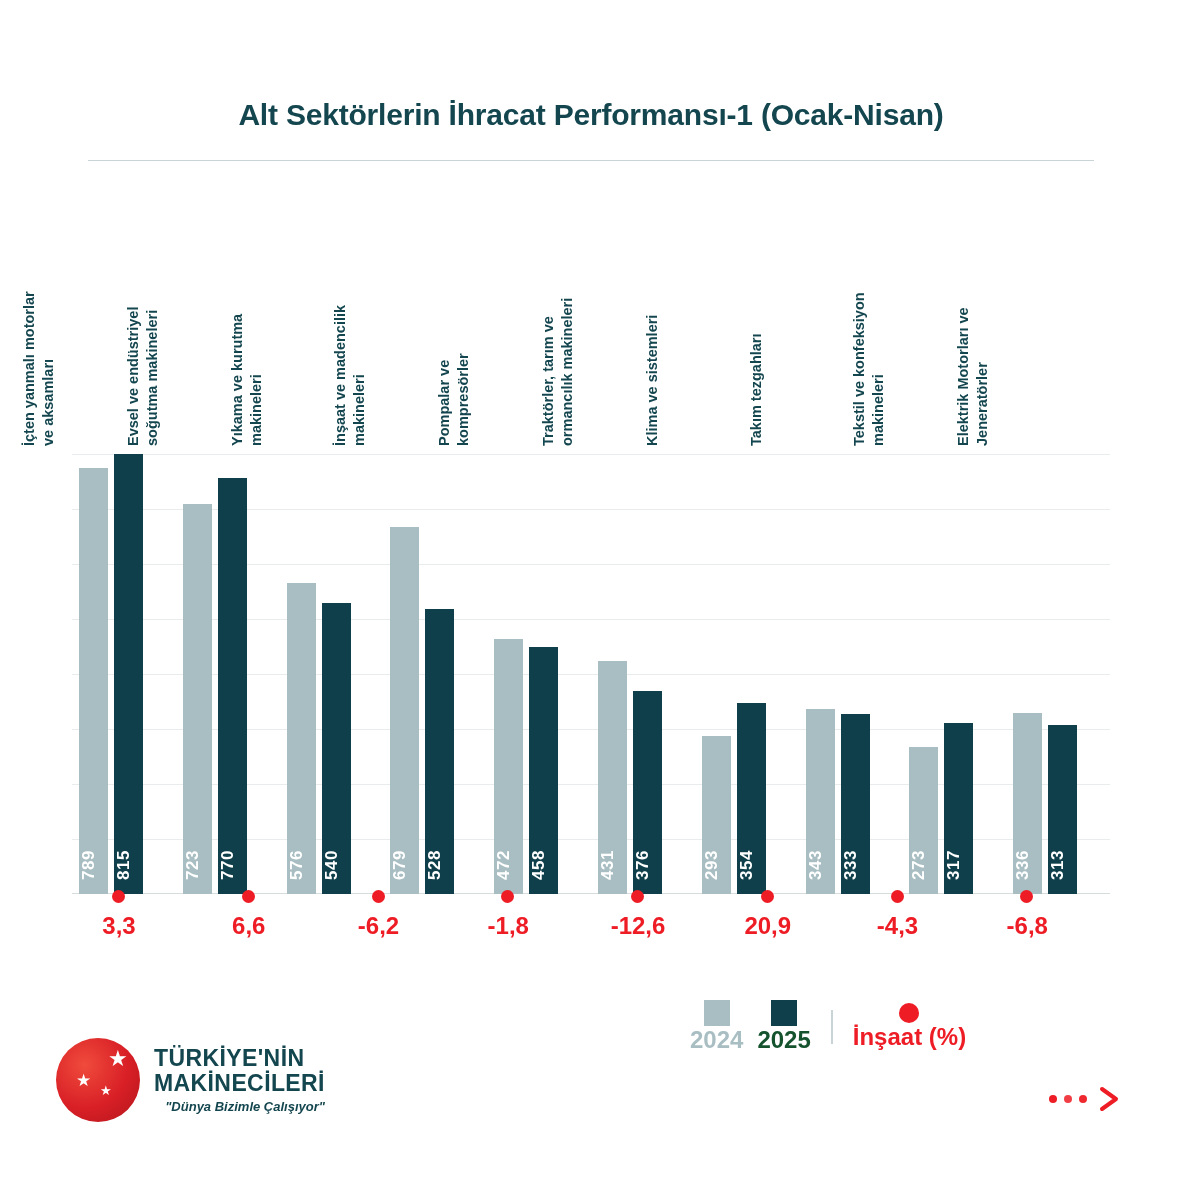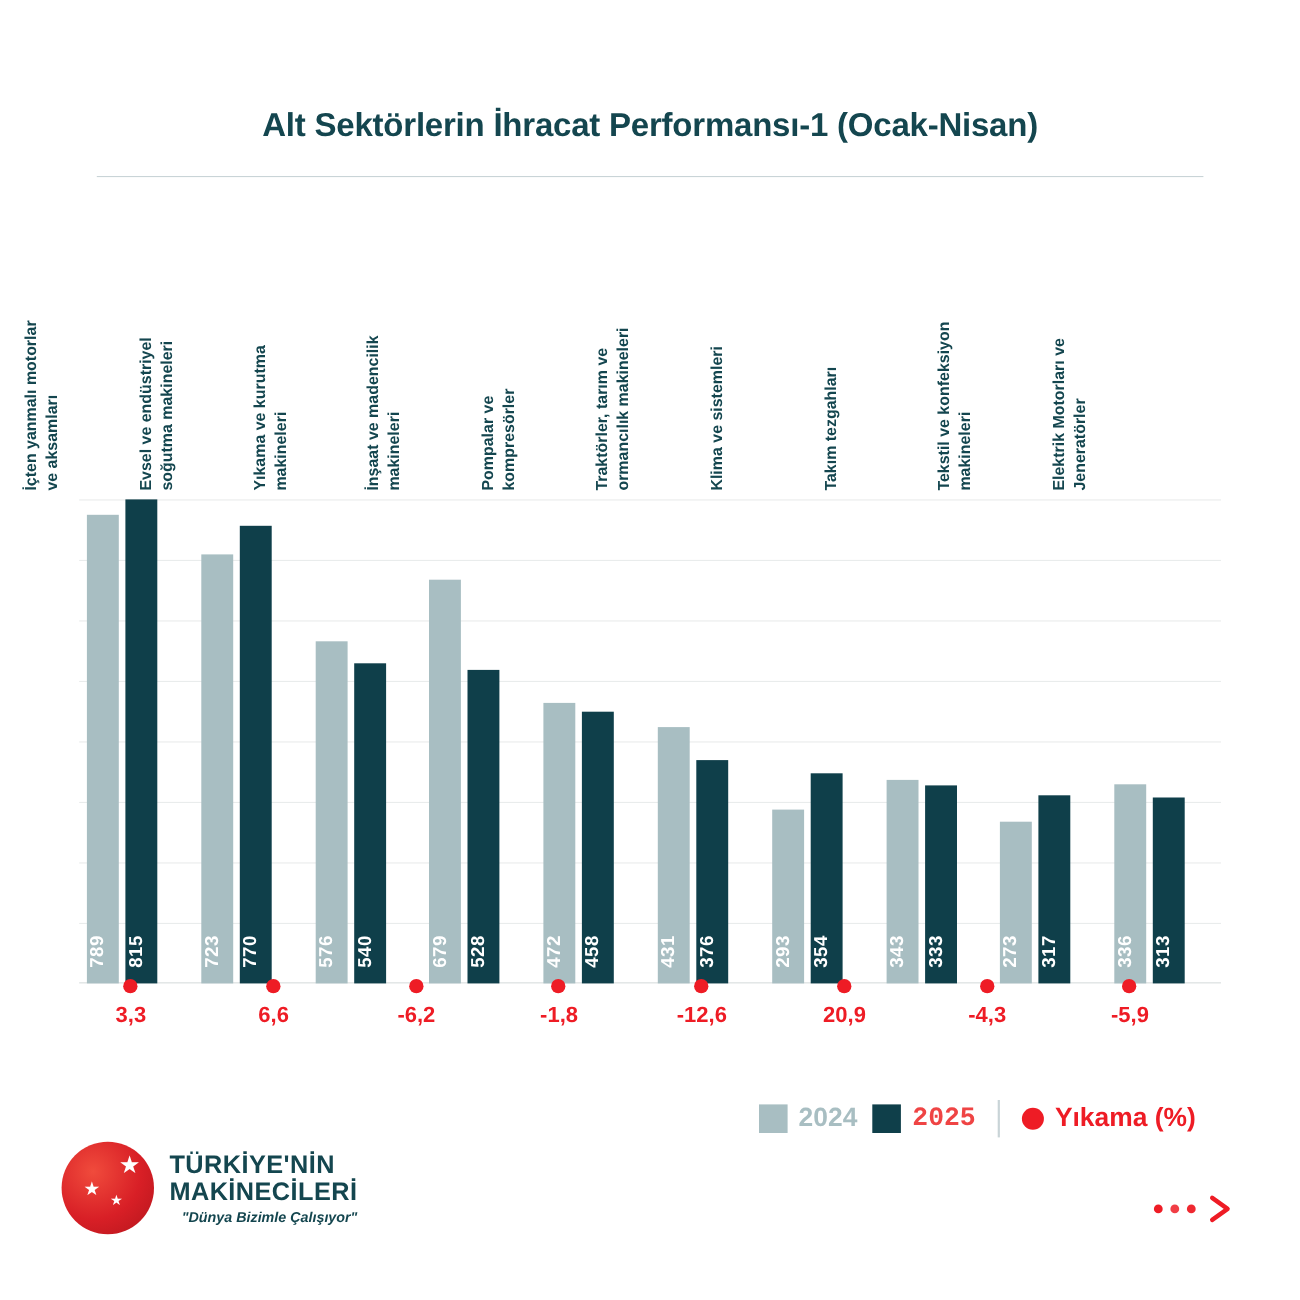--- a/index.html
+++ b/index.html
@@ -182,52 +182,51 @@
     border-radius: 50%;
     background: #ee1c25;
   }
   .delta-text {
     position: absolute;
     left: 0;
     top: 18px;
     width: 94px;
     text-align: center;
     color: #ee1c25;
-    font-size: 20px;
+    font-size: 24px;
     font-weight: bold;
   }
 
   
   .legend {
     position: absolute;
     left: 690px;
     top: 1000px;
     display: flex;
     flex-direction: row;
     align-items: center;
     gap: 14px;
   }
   .legend-item {
     display: flex;
-    flex-direction: row;
+    flex-direction: column;
     align-items: center;
-    gap: 10px;
   }
   .swatch {
     width: 26px;
     height: 26px;
   }
   .swatch.y2024 { background: #a8bec2; }
   .swatch.y2025 { background: #0f3f4a; }
   .legend-label {
     font-size: 24px;
     font-weight: bold;
   }
   .legend-label.gray { color: #a8bec2; }
-  .legend-label.dark { color: #ef4444; font-family: Liberation Mono, monospace; }
+  .legend-label.dark { color: #14532d; }
   .legend-sep {
     width: 2px;
     height: 34px;
     background: #c9d4d7;
     margin: 0 6px;
   }
   .legend-dot {
     width: 20px;
     height: 20px;
     border-radius: 50%;
@@ -522,39 +521,39 @@
       <div class="delta">
           <span class="dot"></span>
           <span class="delta-text">20,9</span>
         </div>
       <div class="delta">
           <span class="dot"></span>
           <span class="delta-text">-4,3</span>
         </div>
       <div class="delta">
           <span class="dot"></span>
-          <span class="delta-text">-5,9</span>
+          <span class="delta-text">-6,8</span>
         </div>
     </div>
 
   </div>
 
   <div class="legend">
     <div class="legend-item">
       <span class="swatch y2024"></span>
       <span class="legend-label gray">2024</span>
     </div>
     <div class="legend-item">
       <span class="swatch y2025"></span>
       <span class="legend-label dark">2025</span>
     </div>
     <span class="legend-sep"></span>
     <div class="legend-item">
       <span class="legend-dot"></span>
-      <span class="legend-label red">Yıkama (%)</span>
+      <span class="legend-label red">İnşaat (%)</span>
     </div>
   </div>
 
   <div class="footer">
     <div class="logo-mark">
       <span class="logo-star s1">★</span>
       <span class="logo-star s2">★</span>
       <span class="logo-star s3">★</span>
     </div>
     <div class="logo-text">

